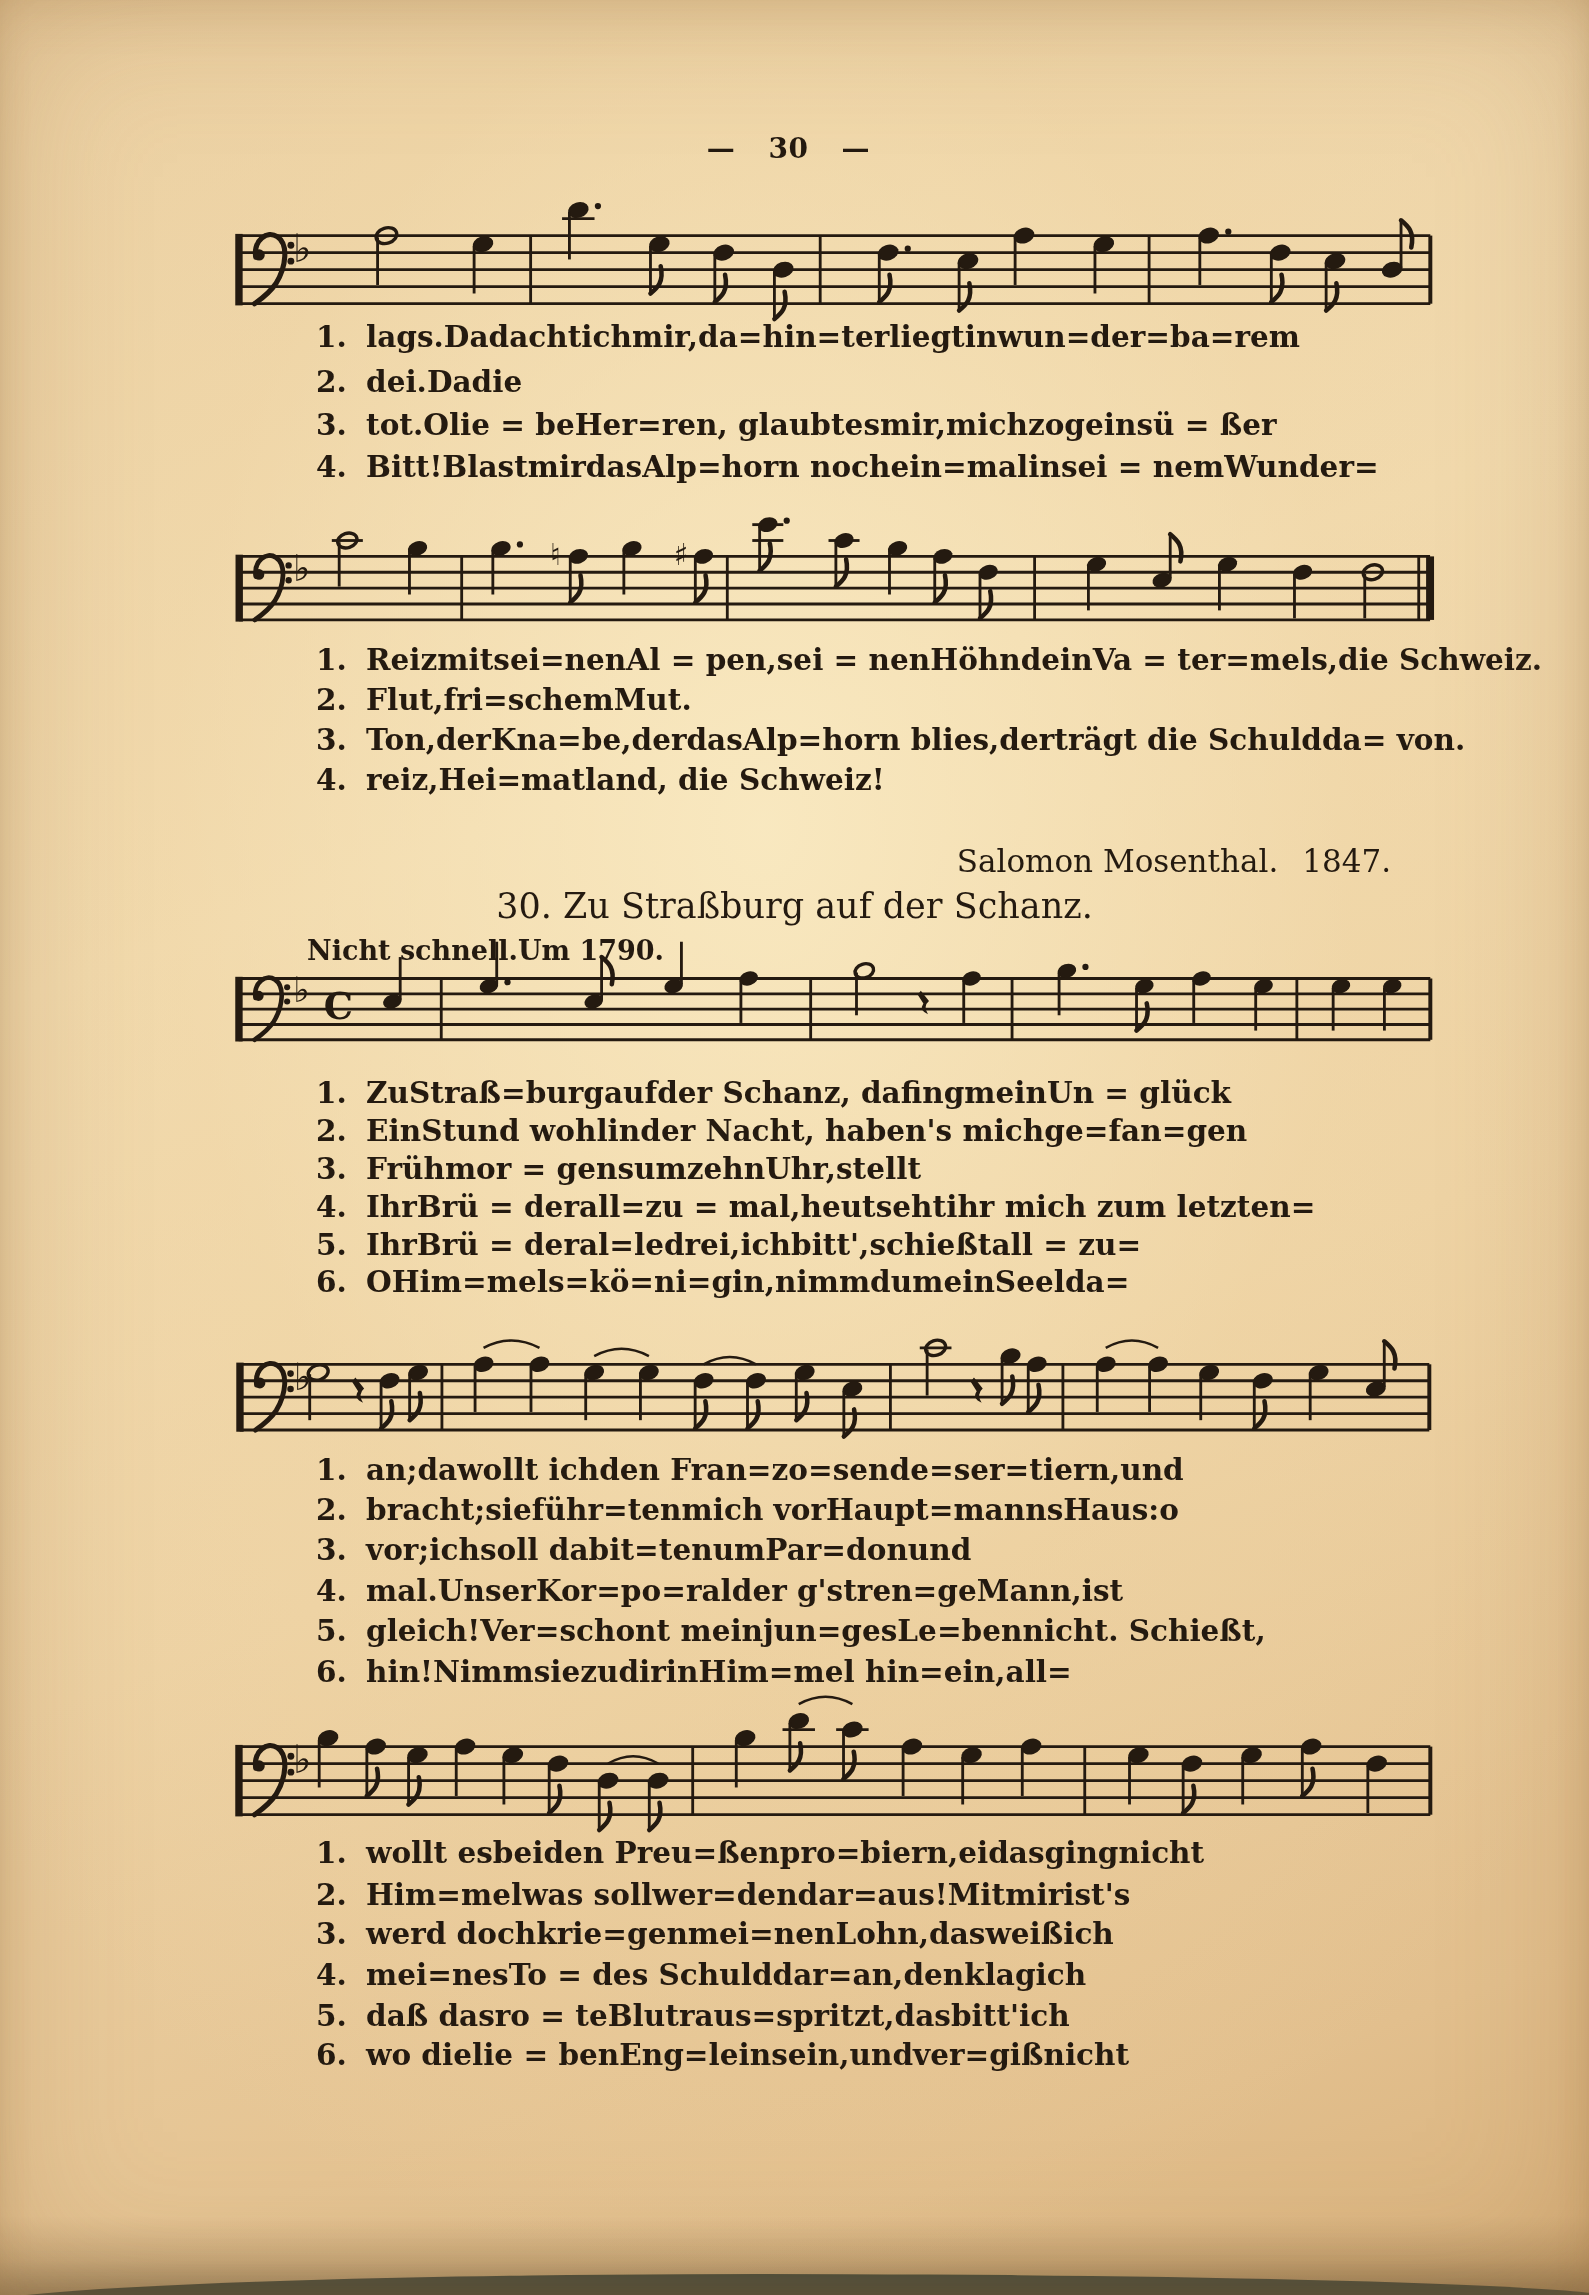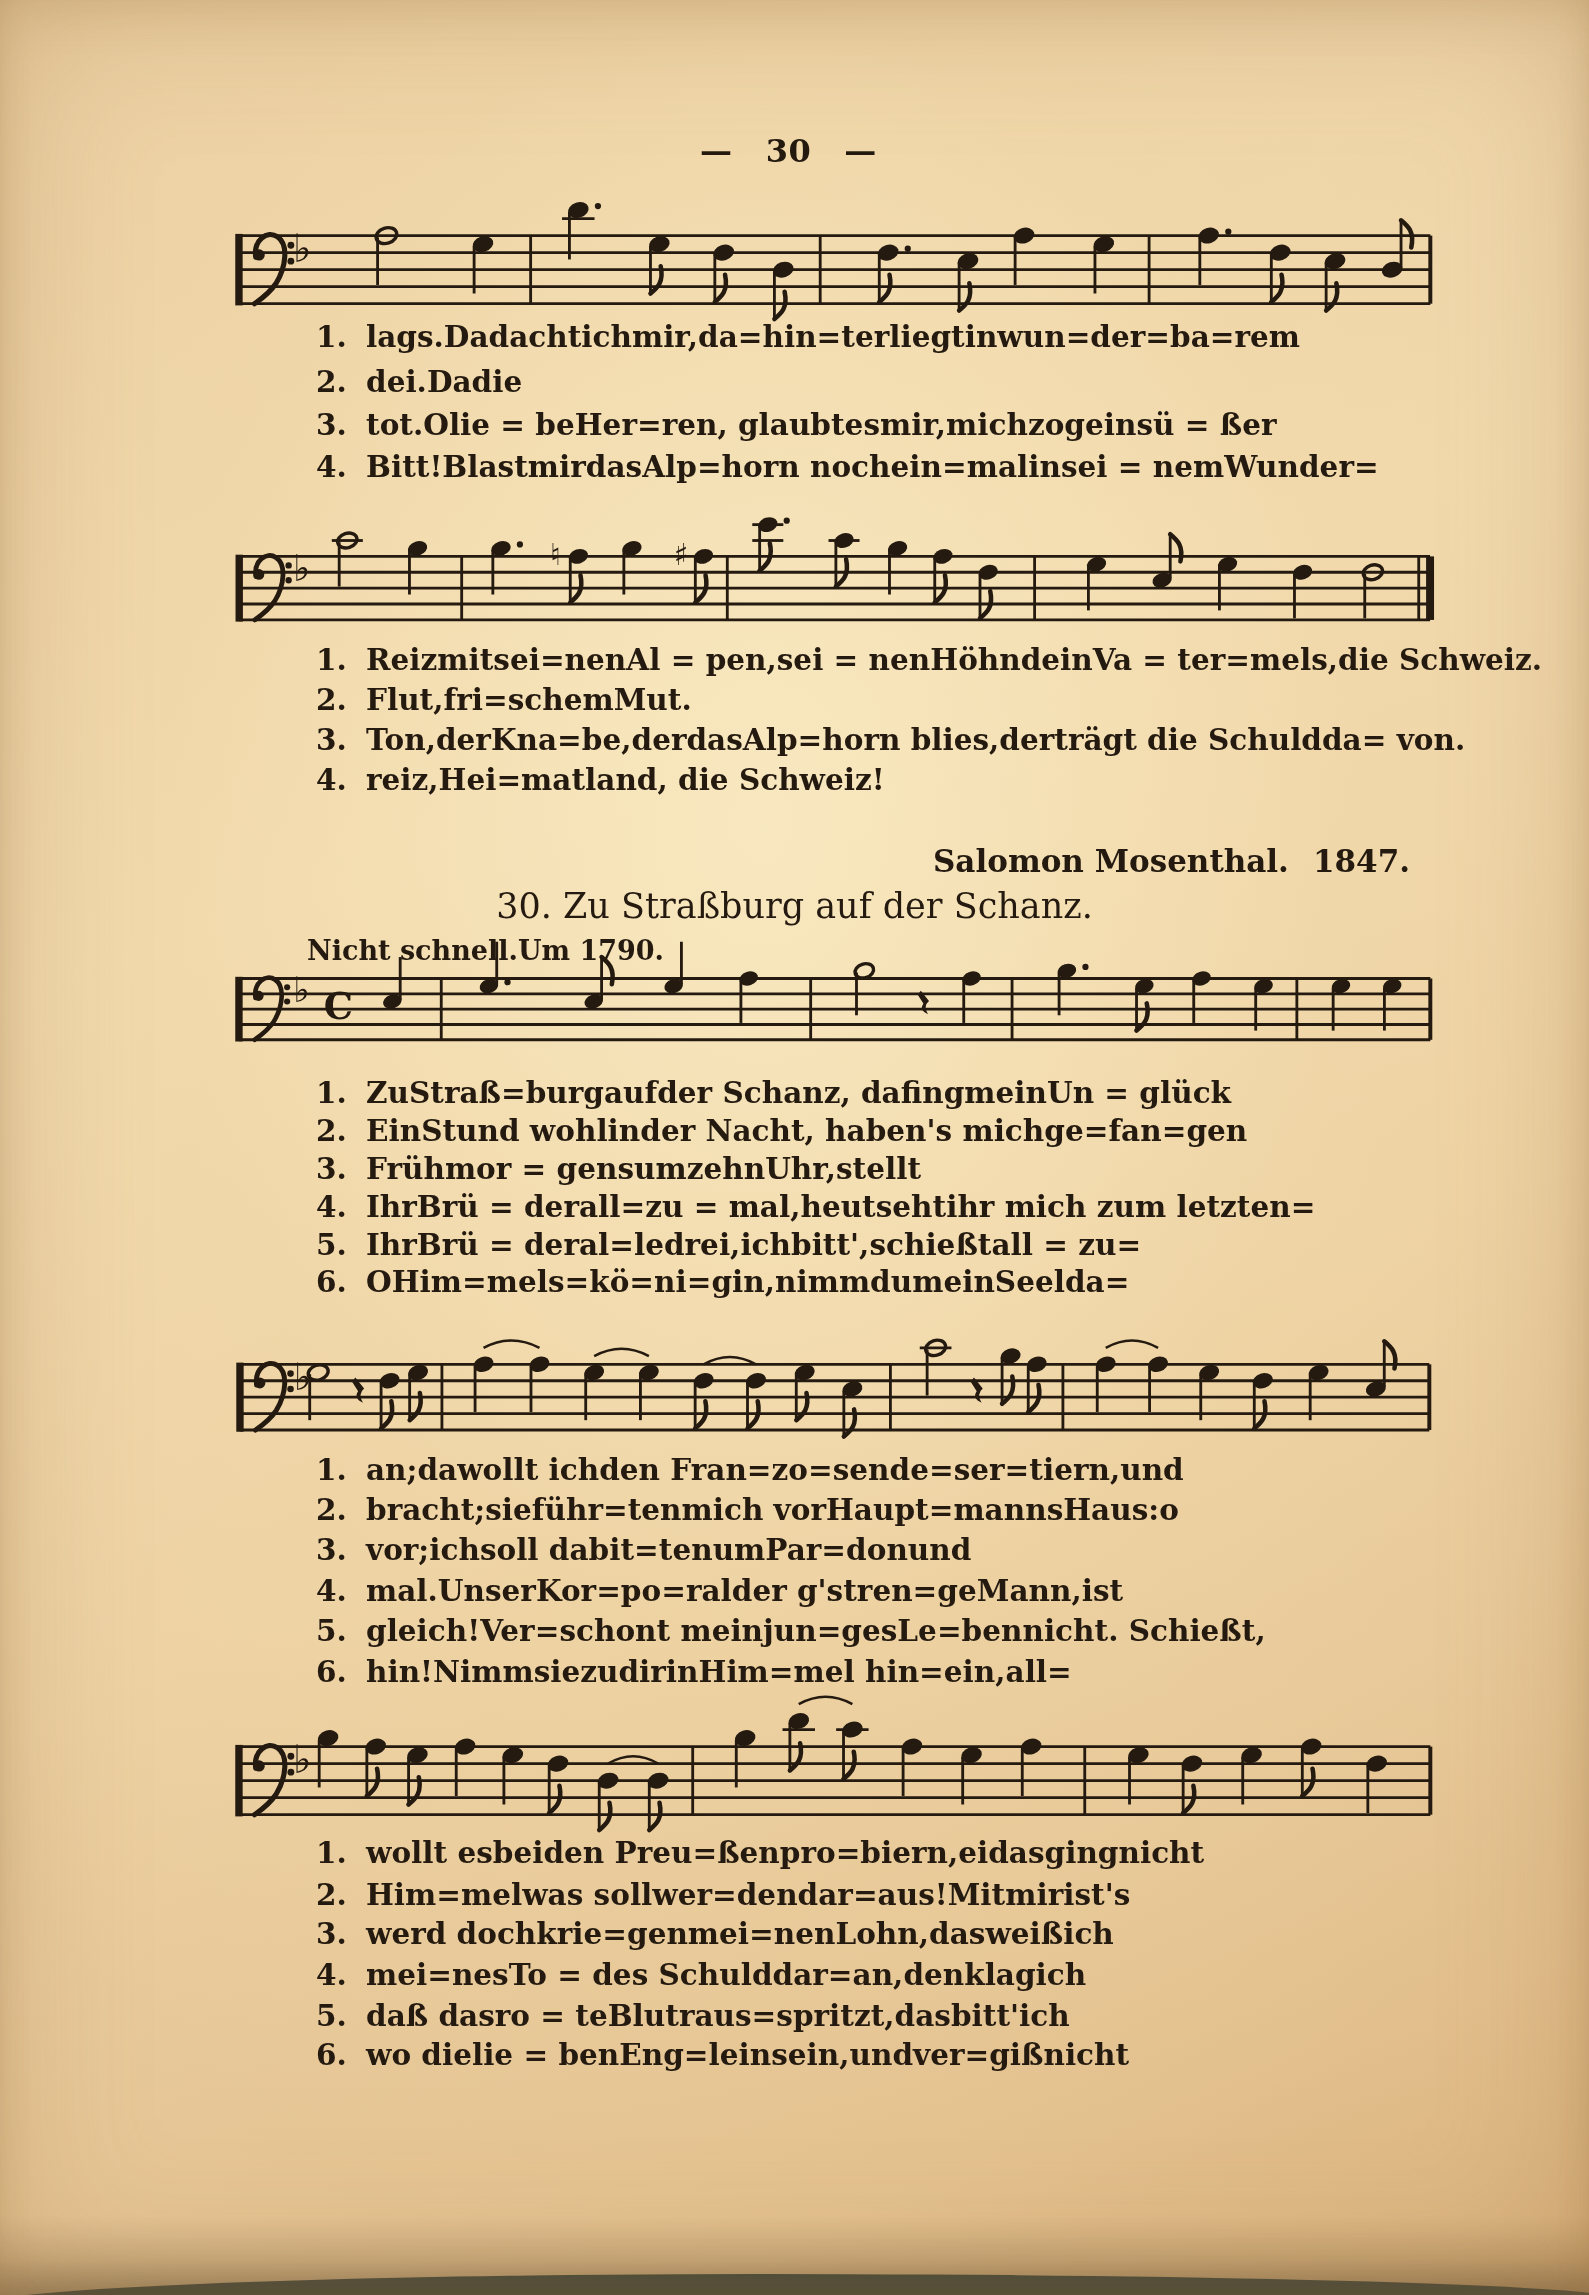--- a/index.html
+++ b/index.html
@@ -10,25 +10,25 @@
       linear-gradient(160deg,#e9cda0 0%, #f0d8ad 35%, #ecd0a2 60%, #e2bf8d 88%, #d8b17c 100%);
     font-family:"DejaVu Serif", serif;
     color:#241a10;
   }
   .vignette{position:absolute;inset:0;pointer-events:none;
     box-shadow: inset 0 0 148px rgba(150,105,55,.28), inset 0 -28px 40px -14px rgba(125,92,48,.30), inset 0 23px 51px -23px rgba(150,110,60,.25);}
   .bottom-shade{position:absolute;left:0;right:0;bottom:0;height:79px;pointer-events:none;
     background:linear-gradient(to bottom, rgba(95,75,45,0) 0%, rgba(95,75,45,.18) 55%, rgba(70,62,45,.40) 100%);}
   .bottom-edge{position:absolute;left:-34px;right:-34px;bottom:-29.5px;height:51px;background:#454a3d;
     border-radius:48% 52% 0 0 / 34px 26px 0 0;}
-  .head-row{position:absolute;left:0;right:12px;text-align:center;font-size:32px;font-weight:bold;letter-spacing:0.6px;}
+  .head-row{position:absolute;left:0;right:12px;text-align:center;font-size:28px;font-weight:bold;letter-spacing:0.6px;}
   .head-row .gap{display:inline-block;width:33px;}
   .title{position:absolute;left:0;right:0;text-align:center;font-weight:normal;font-size:35px;}
   .tempo-row{position:absolute;left:307px;right:187px;display:flex;justify-content:flex-start;font-weight:bold;font-size:27px;}
-  .attribution{position:absolute;left:309px;width:1101px;text-align:right;font-weight:bold;font-size:31px;white-space:pre;}
+  .attribution{position:absolute;left:290px;width:1101px;text-align:right;font-weight:normal;font-size:31px;white-space:pre;}
   .attribution .yr{display:inline-block;margin-left:24px;}
   .verse-row{position:absolute;left:316px;width:1092px;display:flex;align-items:baseline;font-weight:bold;font-size:29.5px;line-height:34px;}
   .verse-num{flex:0 0 50px;}
   .verse-words{flex:1;display:flex;justify-content:flex-start;}
   .verse-words span{white-space:pre;}
   svg.staff{position:absolute;pointer-events:none;}
 </style>
 </head>
 <body>
 

